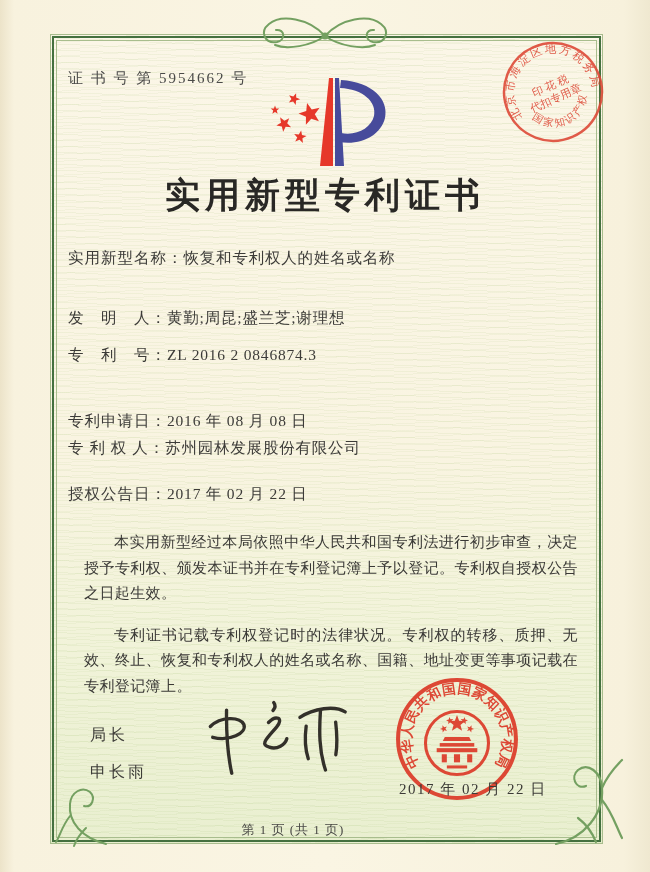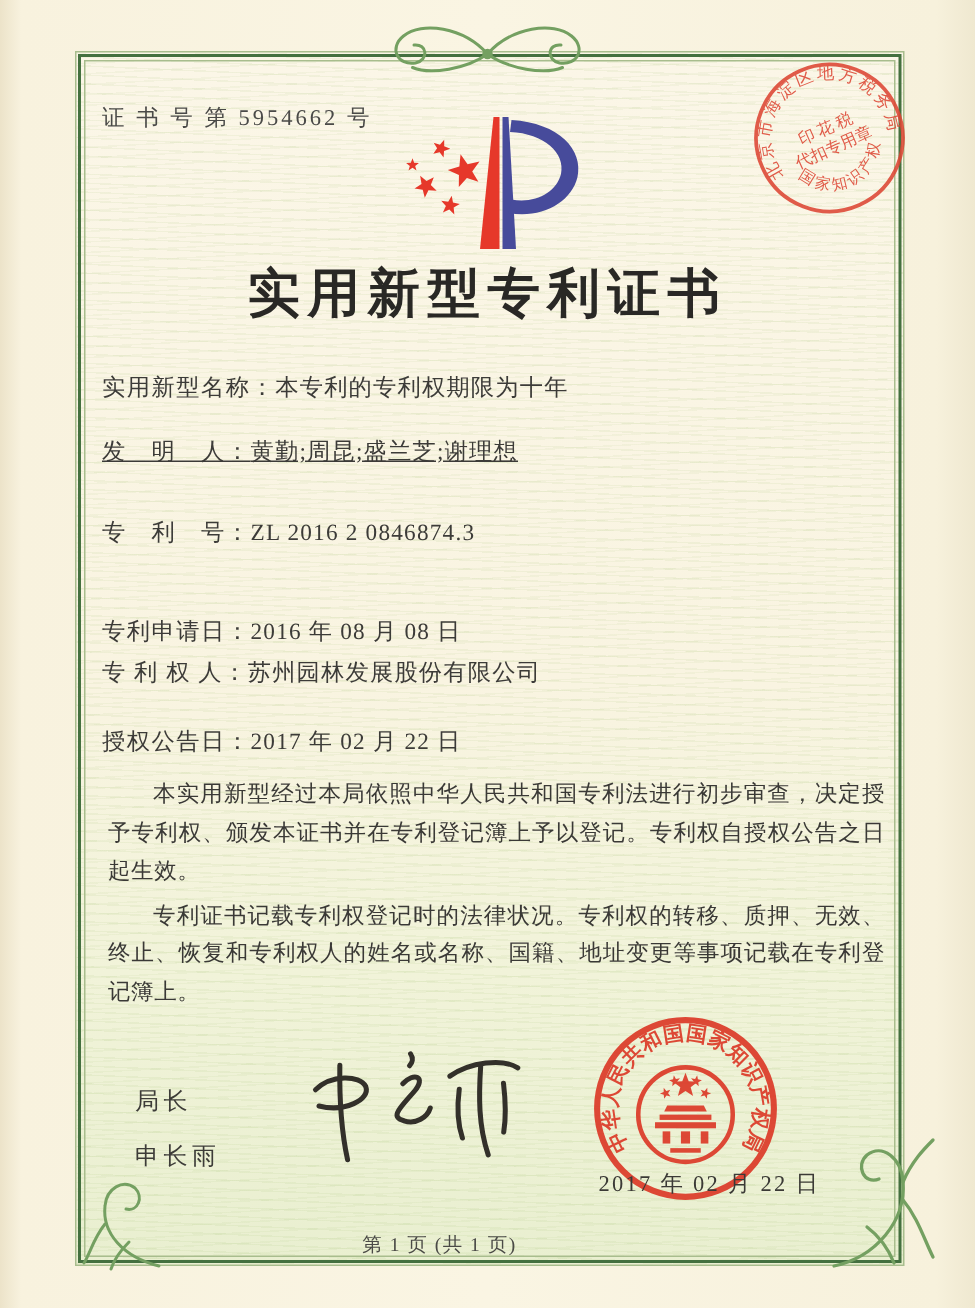--- a/index.html
+++ b/index.html
@@ -18,29 +18,29 @@
   .frame::after{content:"";position:absolute;inset:5px;border:1px solid #a8bd8d;}
   .orn{position:absolute;}
   .cert-no{position:absolute;left:68px;top:69px;font-size:15px;letter-spacing:2px;color:#4a4a48;}
   .logo{position:absolute;left:263px;top:74px;width:134px;height:96px;}
   .tax-stamp{position:absolute;left:501px;top:40px;width:104px;height:104px;transform:rotate(-24deg);opacity:.88;}
   .title{position:absolute;left:0;top:172px;width:650px;margin:0;text-align:center;
     font-size:35px;font-weight:700;letter-spacing:5px;color:#292825;}
   .fields{position:absolute;left:68px;top:248px;width:530px;font-size:15.5px;color:#3c3b38;}
   .frow{position:absolute;left:0;white-space:nowrap;letter-spacing:.8px;}
   .frow:nth-child(1){top:0;}
-  .frow:nth-child(2){top:43px;text-decoration:underline;}
+  .frow:nth-child(2){top:60px;}
   .frow:nth-child(3){top:97px;}
   .frow:nth-child(4){top:143px;margin-top:20px;}
   .frow:nth-child(5){top:190px;}
   .frow:nth-child(6){top:236px;}
   .flabel{letter-spacing:1px;}
   .body-text{position:absolute;left:68px;top:514px;width:526px;font-size:15px;line-height:25.5px;
     color:#3a3936;text-align:justify;letter-spacing:.4px;}
-  .body-text p{margin:4px;text-indent:2em;}
+  .body-text p{margin:16px;text-indent:2em;}
   .director{position:absolute;left:90px;top:716px;font-size:16px;color:#3d3c38;letter-spacing:3px;line-height:37px;}
   .signature{position:absolute;left:198px;top:694px;width:158px;height:92px;transform:rotate(-2deg);}
   .seal{position:absolute;left:394px;top:676px;width:126px;height:126px;opacity:.92;}
   .seal-date{position:absolute;left:399px;top:780px;font-size:15px;letter-spacing:1.5px;color:#3b3a36;z-index:5;}
   .footer{position:absolute;left:0;top:821px;width:586px;text-align:center;font-size:13px;color:#4a4a46;letter-spacing:1px;}
   svg text{font-family:"Liberation Serif","DejaVu Serif",serif;}
 </style>
 </head>
 <body>
 
@@ -105,21 +105,21 @@
       <textPath href="#taxBottom" startOffset="6%">国家知识产权局</textPath>
     </text>
     <text x="50" y="47" text-anchor="middle" font-size="10.5" fill="#dd4634">印 花 税</text>
     <text x="50" y="60" text-anchor="middle" font-size="10.5" fill="#dd4634">代扣专用章</text>
   </svg>
 
   <h1 class="title">实用新型专利证书</h1>
 
   <div class="fields">
     <div class="frow">
-      <span class="flabel">实用新型名称：</span><span class="fvalue">本专利的专利权期限为十年</span>
+      <span class="flabel">实用新型名称：</span><span class="fvalue">恢复和专利权人的姓名或名称</span>
     </div>
     <div class="frow">
       <span class="flabel">发　明　人：</span><span class="fvalue">黄勤;周昆;盛兰芝;谢理想</span>
     </div>
     <div class="frow">
       <span class="flabel">专　利　号：</span><span class="fvalue">ZL 2016 2 0846874.3</span>
     </div>
     <div class="frow">
       <span class="flabel">专利申请日：</span><span class="fvalue">2016 年 08 月 08 日</span>
     </div>

